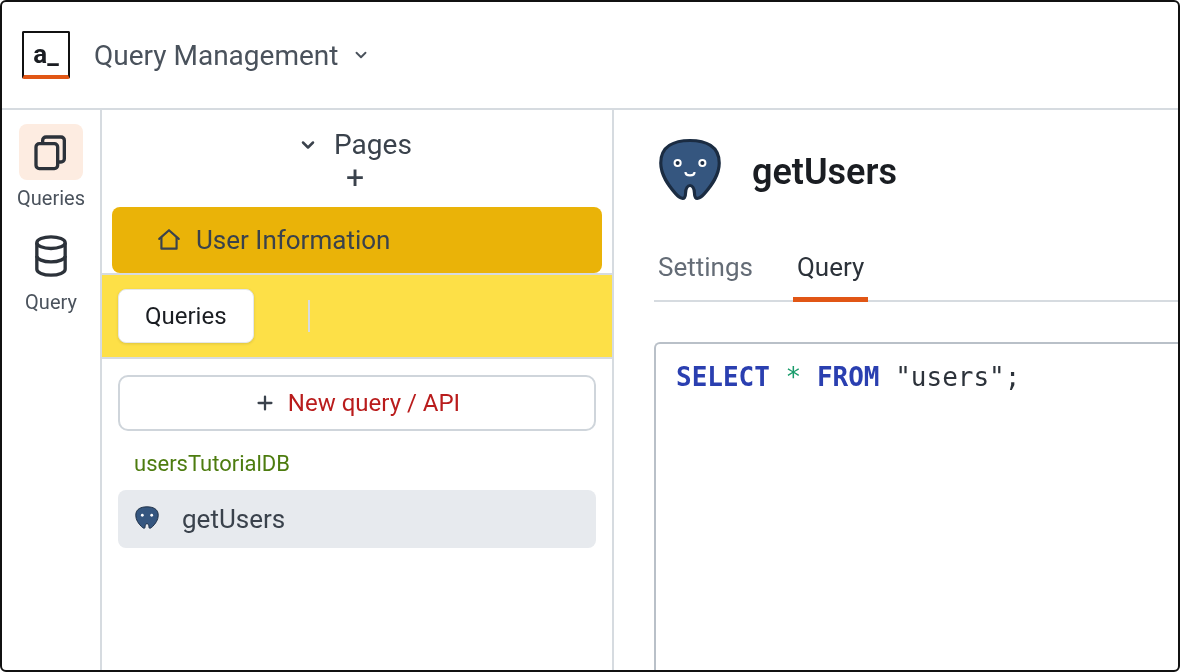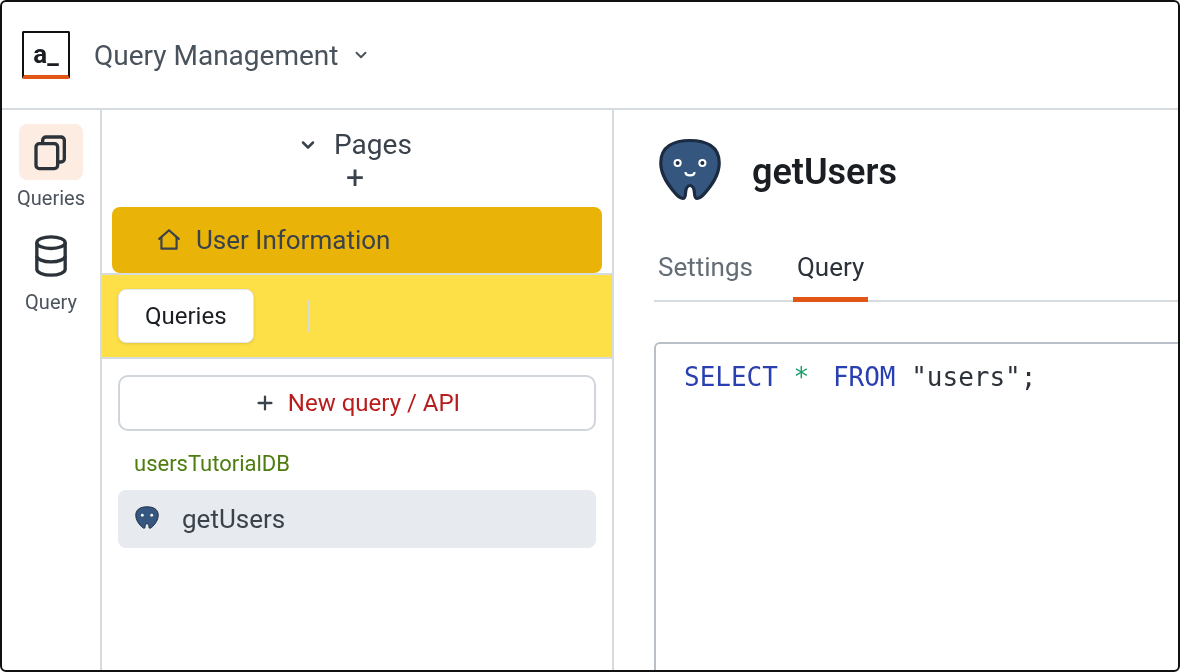--- a/index.html
+++ b/index.html
@@ -52,21 +52,21 @@
   .main { flex: 1; display: flex; flex-direction: column; padding: 26px 0 0 40px; min-width: 0; }
   .main-header { display: flex; align-items: center; gap: 26px; }
   .query-title { font-size: 36px; font-weight: 600; color: #1a1d22; }
 
   .main-tabs { display: flex; gap: 36px; margin-top: 44px; border-bottom: 2px solid #d6dbe0; }
   .main-tab { font-size: 26px; color: #646c76; padding: 0 4px 18px 4px; cursor: pointer; position: relative; }
   .main-tab.active { color: #2c323a; }
   .main-tab.active::after { content: ""; position: absolute; left: 0; right: 0; bottom: -2px; height: 5px; background: #e15615; }
 
   .code-box { margin-top: 40px; border: 2px solid #b9c0c8; border-right: none; border-bottom: none; border-top-left-radius: 6px; flex: 1; padding: 18px 20px; font-family: ui-monospace, SFMono-Regular, Menlo, Consolas, monospace; font-size: 26px; white-space: pre; overflow: hidden; }
-  .kw { color: #2a3fb0; font-weight: 400; margin-left: 8px; }
+  .kw { color: #2a3fb0; font-weight: 700; }
   .op { color: #1a9c6b; }
   .str { color: #2c323a; }
 
   svg { display: block; }
 </style>
 </head>
 <body>
 
 <div class="app">
 

